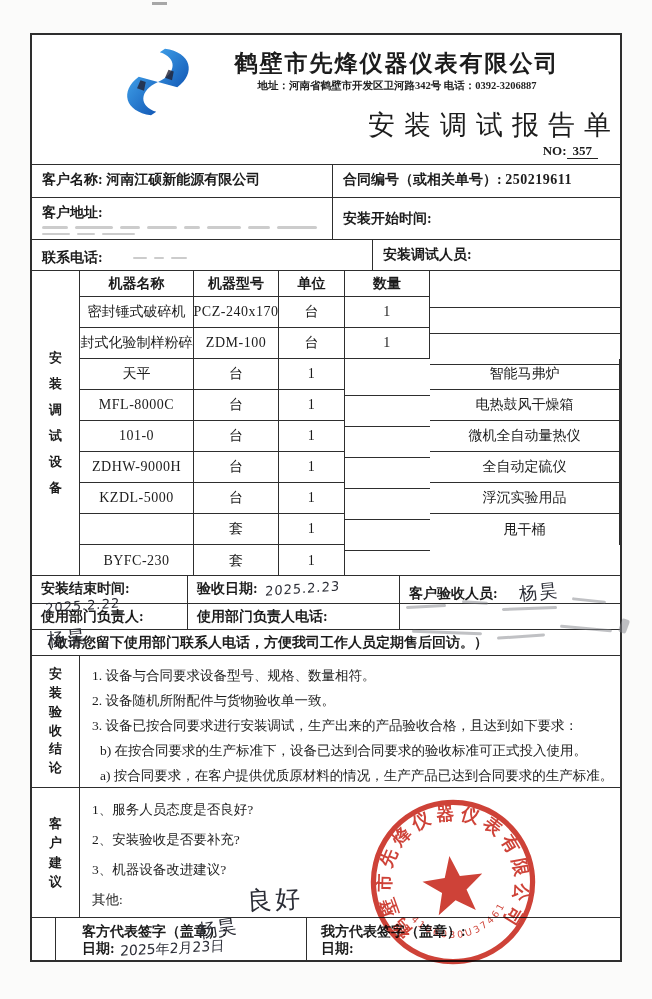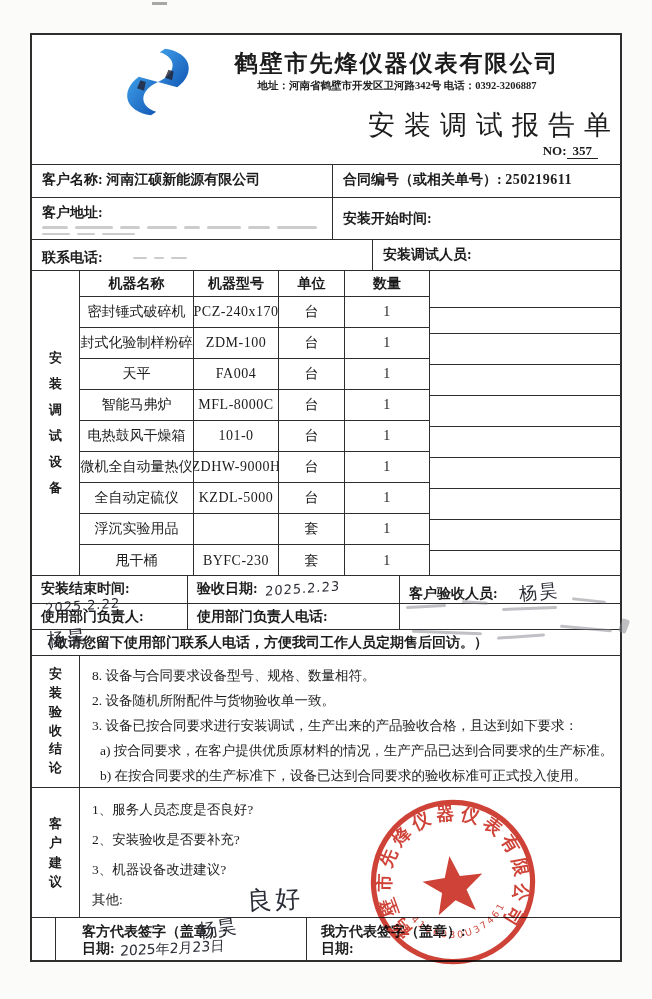--- a/index.html
+++ b/index.html
@@ -185,21 +185,20 @@
         <div class="num">1</div>
         <div class="num lastc">250219621</div>
 
         <div>密封式化验制样粉碎机</div>
         <div class="num">ZDM-100</div>
         <div>台</div>
         <div class="num">1</div>
         <div class="num lastc">250219622</div>
 
         <div>天平</div>
-        <div class="num">FA004</div>
         <div>台</div>
         <div class="num">1</div>
         <div class="num lastc"></div>
 
         <div>智能马弗炉</div>
         <div class="num">MFL-8000C</div>
         <div>台</div>
         <div class="num">1</div>
         <div class="num lastc">250219623</div>
 
@@ -259,25 +258,25 @@
       <div class="a3"></div>
     </div>
 
     <div class="rnote">（敬请您留下使用部门联系人电话，方便我司工作人员定期售后回访。）</div>
 
     <div class="labeled-sec sec-conclusion">
       <div class="vcol">
         <div class="v-label" style="line-height:1.45">安装验收结论</div>
       </div>
       <div class="content">
-        <div class="line">8.   设备与合同要求设备型号、规格、数量相符。</div>
+        <div class="line">1.   设备与合同要求设备型号、规格、数量相符。</div>
         <div class="line">2.   设备随机所附配件与货物验收单一致。</div>
         <div class="line">3.   设备已按合同要求进行安装调试，生产出来的产品验收合格，且达到如下要求：</div>
+        <div class="line sub">b)   在按合同要求的生产标准下，设备已达到合同要求的验收标准可正式投入使用。</div>
         <div class="line sub">a)   按合同要求，在客户提供优质原材料的情况，生产产品已达到合同要求的生产标准。</div>
-        <div class="line sub">b)   在按合同要求的生产标准下，设备已达到合同要求的验收标准可正式投入使用。</div>
       </div>
     </div>
 
     <div class="labeled-sec sec-suggest">
       <div class="vcol">
         <div class="v-label" style="line-height:1.5">客户建议</div>
       </div>
       <div class="content">
         <div class="line">1、服务人员态度是否良好?</div>
         <div class="line">2、安装验收是否要补充?</div>

